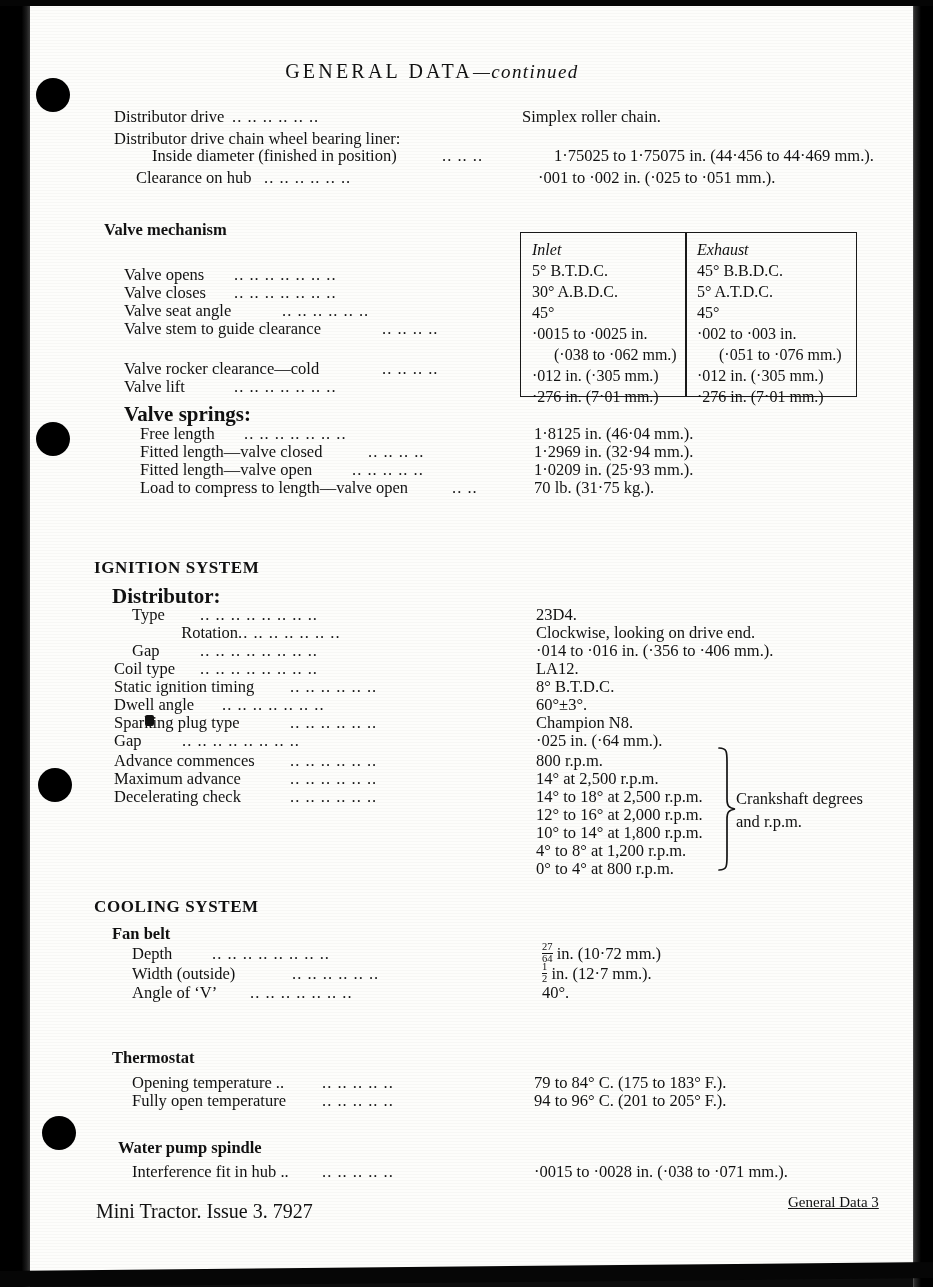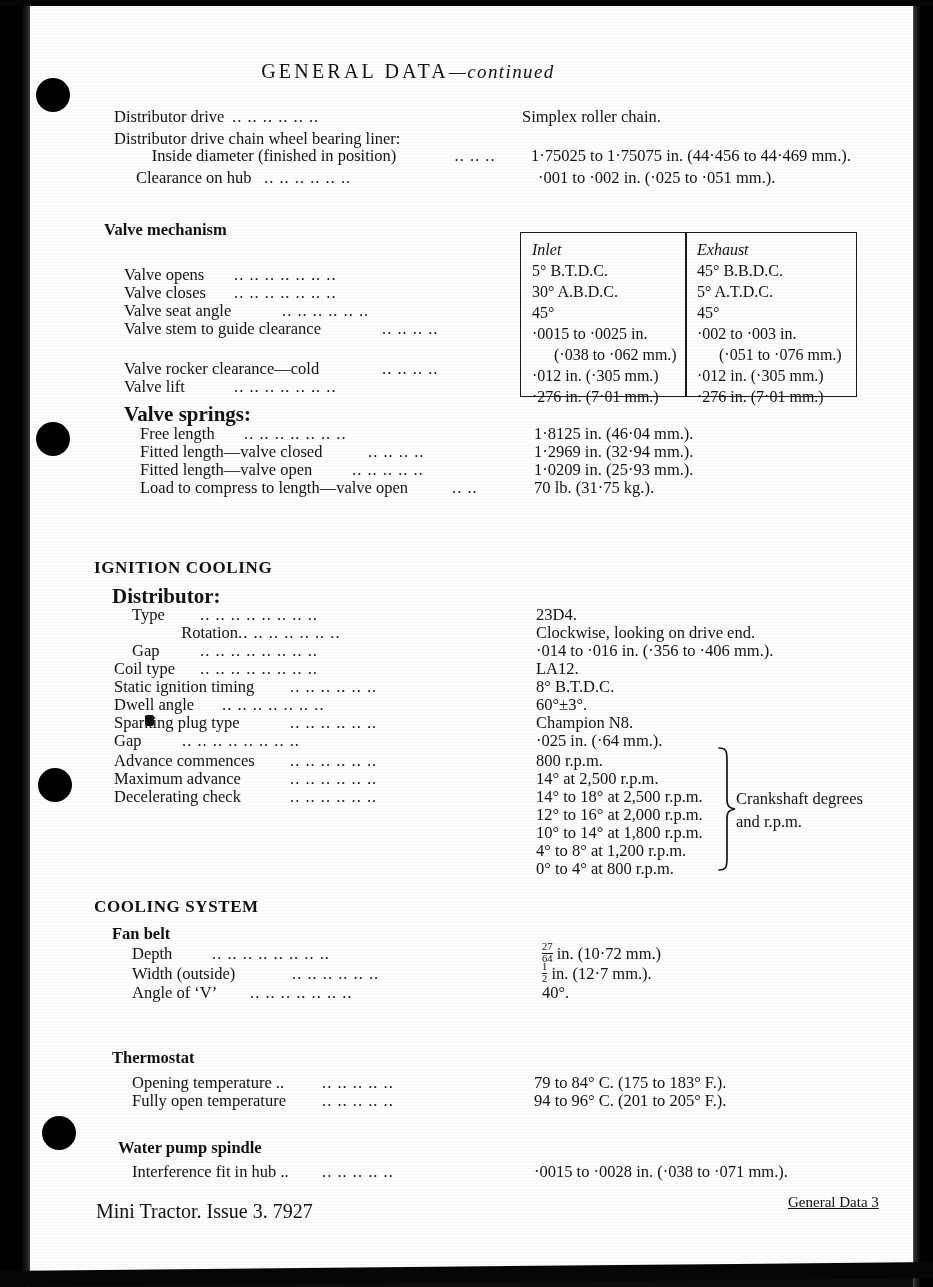--- a/index.html
+++ b/index.html
@@ -76,20 +76,21 @@
     color: #111;
   }
   .page-title {
     position: absolute;
     left: 0; top: 56px;
     width: 760px;
     text-align: center;
     font-size: 20px;
     letter-spacing: 3.2px;
     font-variant: normal;
+    padding-left: 24px;
   }
   .page-title .cont {
     font-style: italic;
     letter-spacing: 1.4px;
     font-size: 19px;
   }
 
   .row {
     position: absolute;
     font-size: 16.5px;
@@ -215,21 +216,21 @@
       </div>
 
       <div class="row" style="left:86px; top:102px;">
         <span class="lbl" style="width:118px;">Distributor drive</span><span class="leaders" style="width:290px;">..    ..    ..    ..    ..    ..</span><span class="val">Simplex roller chain.</span>
       </div>
 
       <div class="row" style="left:86px; top:124px;">
         <span class="lbl">Distributor drive chain wheel bearing liner:</span>
       </div>
 
-      <div class="row" style="left:101px; top:141px;text-align:center;">
+      <div class="row" style="left:124px; top:141px;">
         <span class="lbl" style="width:290px;">Inside diameter (finished in position)</span><span class="leaders" style="width:112px;">..     ..     ..</span><span class="val">1·75025 to 1·75075 in. (44·456 to 44·469 mm.).</span>
       </div>
 
       <div class="row" style="left:108px; top:163px;">
         <span class="lbl" style="width:128px;">Clearance on hub</span><span class="leaders" style="width:274px;">..    ..    ..    ..    ..    ..</span><span class="val">·001 to ·002 in. (·025 to ·051 mm.).</span>
       </div>
 
       <div class="sub-head" style="left:76px; top:216px;">Valve mechanism</div>
 
       <div class="row" style="left:96px; top:260px;">
@@ -283,21 +284,21 @@
       <div class="row" style="left:112px; top:437px;">
         <span class="lbl" style="width:228px;">Fitted length—valve closed</span><span class="leaders" style="width:166px;">..      ..      ..      ..</span><span class="val">1·2969 in. (32·94 mm.).</span>
       </div>
       <div class="row" style="left:112px; top:455px;">
         <span class="lbl" style="width:212px;">Fitted length—valve open</span><span class="leaders" style="width:182px;">..      ..      ..      ..      ..</span><span class="val">1·0209 in. (25·93 mm.).</span>
       </div>
       <div class="row" style="left:112px; top:473px;">
         <span class="lbl" style="width:312px;">Load to compress to length––valve open</span><span class="leaders" style="width:82px;">..      ..</span><span class="val">70 lb. (31·75 kg.).</span>
       </div>
 
-      <div class="sec-head" style="left:66px; top:554px;">IGNITION COOLING</div>
+      <div class="sec-head" style="left:66px; top:554px;">IGNITION SYSTEM</div>
       <div class="plain-head" style="left:84px; top:580px;">Distributor:</div>
 
       <div class="row" style="left:104px; top:600px;">
         <span class="lbl" style="width:68px;">Type</span><span class="leaders" style="width:336px;">..     ..     ..     ..     ..     ..     ..     ..</span><span class="val">23D4.</span>
       </div>
       <div class="row" style="left:104px; top:618px;">
         <span class="lbl" style="width:106px;text-align:right;">Rotation</span><span class="leaders" style="width:298px;">..     ..     ..     ..     ..     ..     ..</span><span class="val">Clockwise, looking on drive end.</span>
       </div>
       <div class="row" style="left:104px; top:636px;">
         <span class="lbl" style="width:68px;">Gap</span><span class="leaders" style="width:336px;">..     ..     ..     ..     ..     ..     ..     ..</span><span class="val">·014 to ·016 in. (·356 to ·406 mm.).</span>

